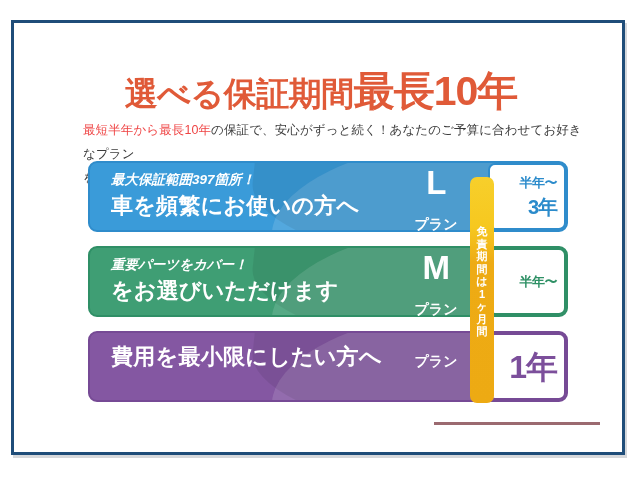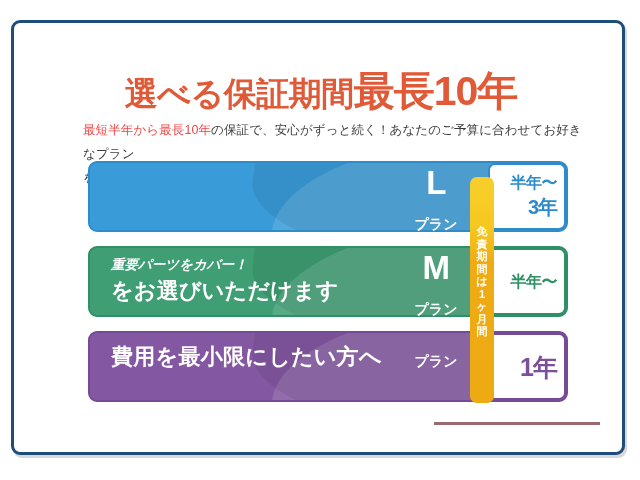--- a/index.html
+++ b/index.html
@@ -23,21 +23,21 @@
     background: #ffffff;
   }
   #frame {
     position: absolute;
     left: 11px;
     top: 20px;
     width: 614px;
     height: 435px;
     box-sizing: border-box;
     border: 3px solid #1f4d79;
-    border-radius: 9px;
+    border-radius: 0;
     background: #ffffff;
     box-shadow: 2px 3px 0 rgba(120,125,135,0.30);
   }
 
   
   #headline {
     position: absolute;
     left: 0; top: 26px;
     width: 614px;
     text-align: center;
@@ -168,36 +168,36 @@
     border-radius: 7px;
     display: flex;
     flex-direction: column;
     align-items: flex-end;
     justify-content: center;
     padding-right: 7px;
     font-weight: bold;
     z-index: 3;
   }
   .term .l1 {
-    font-size: 16px;
+    font-size: 13px;
     line-height: 22px;
     letter-spacing: -0.5px;
     white-space: nowrap;
   }
   .term .l2 {
     font-size: 20px;
     line-height: 27px;
     letter-spacing: -1px;
     white-space: nowrap;
   }
   .term.single {
     justify-content: center;
   }
   .term.single .l2 {
-    font-size: 25px;
+    font-size: 32px;
     line-height: 30px;
     margin-left: 28px;
   }
 
   
   .row.blue  .rowbg { background: #3a9bd9; border: 2px solid #2f8ccb; }
   .row.blue  .term  { border: 2px solid #2f8ccb; color: #2b8bcb; }
   .row.green .rowbg { background: #3f9e74; border: 2px solid #2f8f66; }
   .row.green .term  { border: 2px solid #2f8f66; color: #2e9065; }
   .row.purple .rowbg{ background: #8457a2; border: 2px solid #764a95; }
@@ -271,20 +271,24 @@
       <span class="hot">最短半年から最長10年</span><span>の保証で、安心がずっと続く！あなたのご予算に合わせてお好きなプラン</span><br>
       <span>をお選びいただけます。</span>
     </p>
 
     <div id="rows">
 
       <div class="row blue">
         <div class="rowbg">
           <div class="swoosh"></div>
           <div class="swoosh2"></div>
+        </div>
+        <div class="copy">
+          <div class="small">最大保証範囲397箇所！</div>
+          <div class="large">車を頻繁にお使いの方へ</div>
         </div>
         <div class="planmark">
           <div class="letter">L</div>
           <div class="suffix">プラン</div>
         </div>
         <div class="term">
           <div class="l1">半年〜</div>
           <div class="l2">3年</div>
         </div>
       </div>

